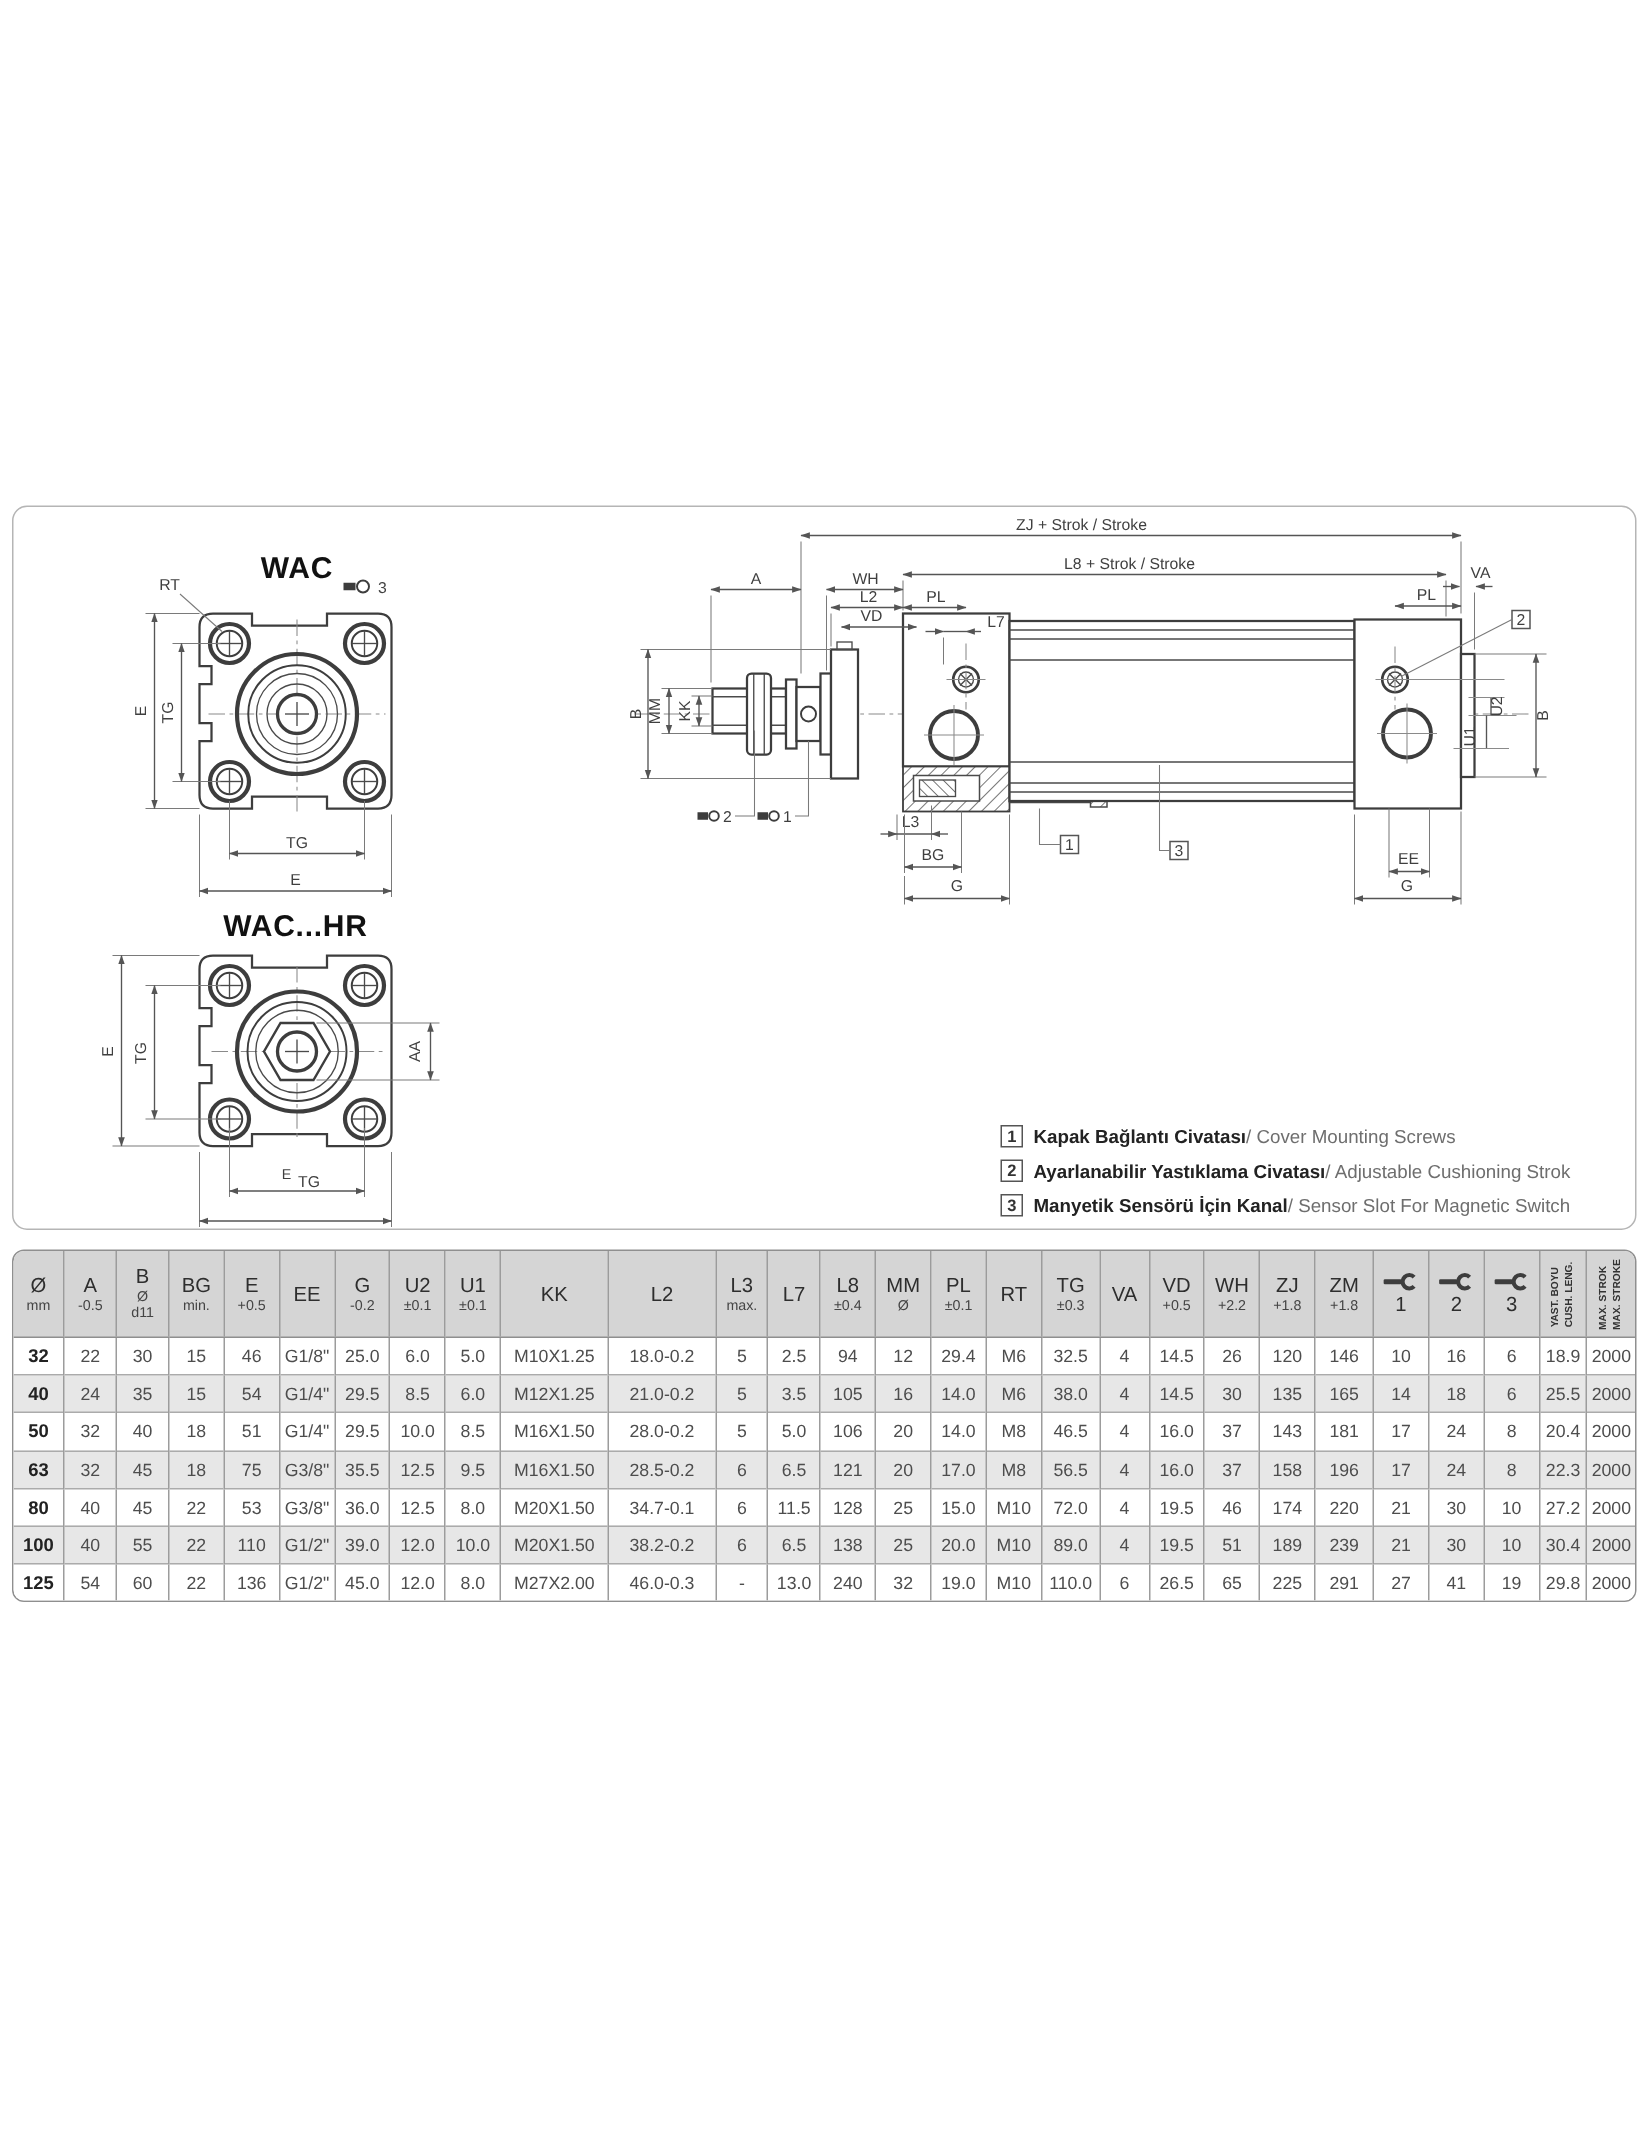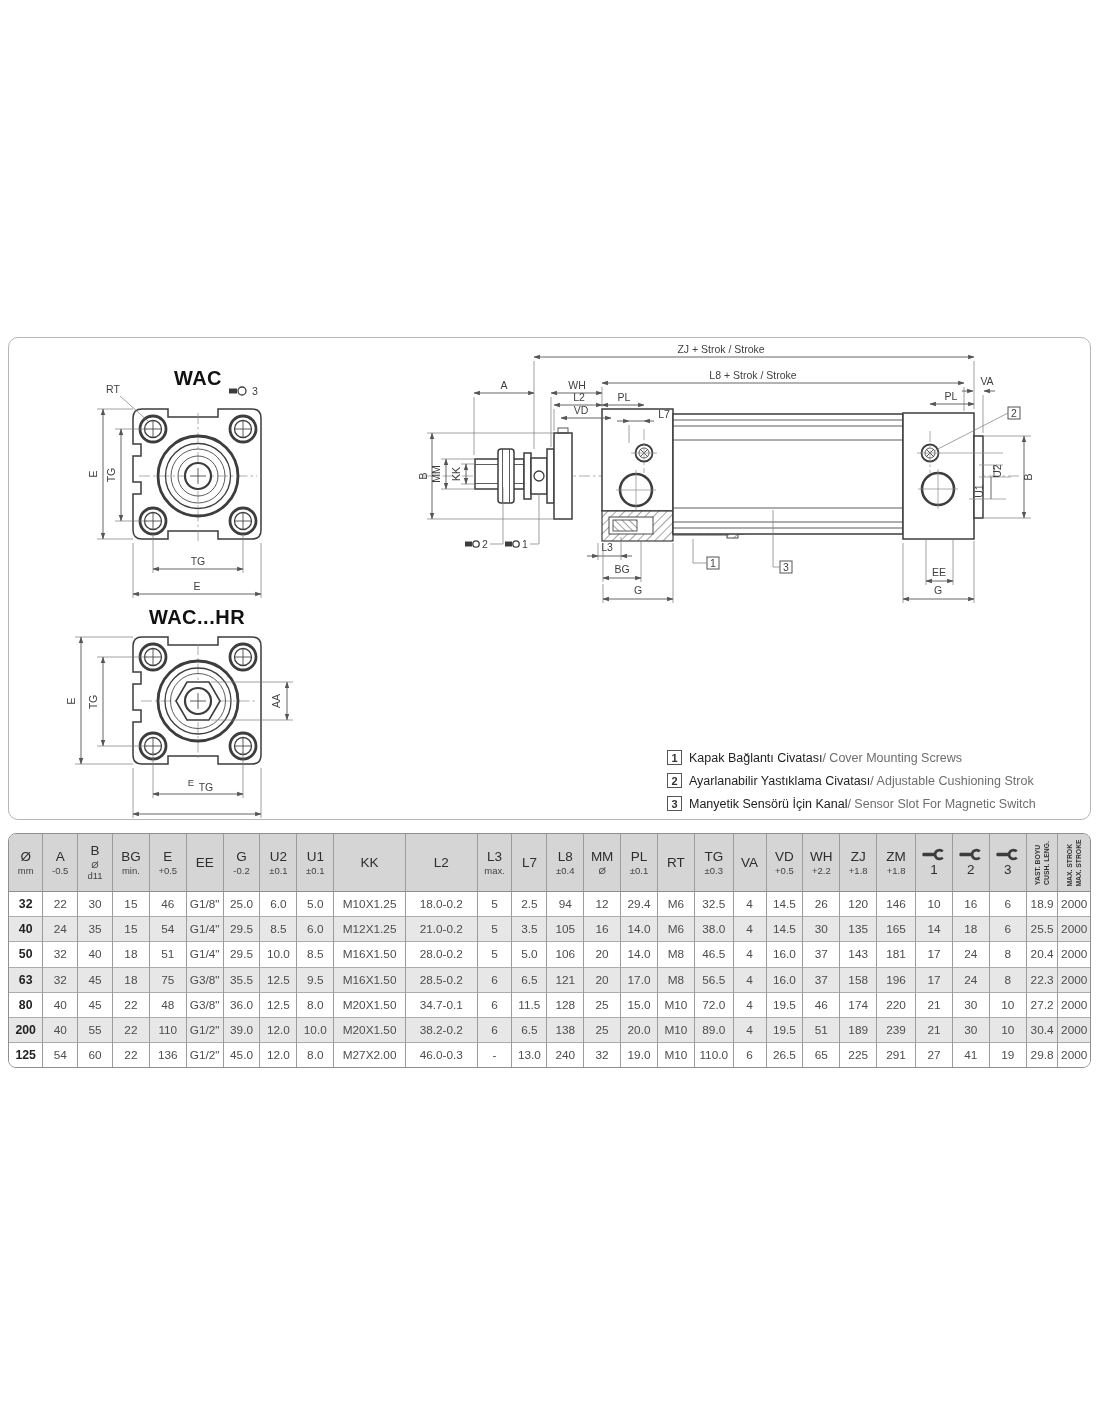--- a/index.html
+++ b/index.html
@@ -30,21 +30,21 @@
   .ttl{font-size:20px;font-weight:bold;fill:#111;letter-spacing:0.5px;}
   .cobox{fill:#fff;stroke:#555;stroke-width:1;}
   
   .legend{position:absolute;left:658px;top:408px;}
   .lg-row{display:flex;align-items:center;height:23px;font-size:12.5px;white-space:nowrap;}
   .lg-box{
     display:inline-flex;align-items:center;justify-content:center;
     width:15px;height:15px;border:1.2px solid #555;font-size:11px;font-weight:bold;
     margin-right:7px;color:#333;box-sizing:border-box;
   }
-  .lg-tr{font-weight:normal;color:#222;}
+  .lg-tr{font-weight:bold;color:#222;}
   .lg-en{color:#6e6e6e;}
   
   .tblwrap{
     position:absolute;left:8px;top:833px;width:1083px;
     border:1.6px solid #8f8f8f;border-radius:8px;overflow:hidden;background:#fff;box-sizing:border-box;
   }
   table{border-collapse:collapse;width:100%;table-layout:fixed;}
   thead th{
     background:#d5d5d5;height:57px;vertical-align:middle;text-align:center;
     border-left:1px solid #9c9c9c;border-bottom:1px solid #8f8f8f;padding:0;font-weight:normal;
@@ -727,21 +727,21 @@
           <td>24</td>
           <td>8</td>
           <td>22.3</td>
           <td>2000</td>
         </tr>
         <tr>
           <td>80</td>
           <td>40</td>
           <td>45</td>
           <td>22</td>
-          <td>48</td>
+          <td>53</td>
           <td>G3/8"</td>
           <td>36.0</td>
           <td>12.5</td>
           <td>8.0</td>
           <td>M20X1.50</td>
           <td>34.7-0.1</td>
           <td>6</td>
           <td>11.5</td>
           <td>128</td>
           <td>25</td>
@@ -753,21 +753,21 @@
           <td>46</td>
           <td>174</td>
           <td>220</td>
           <td>21</td>
           <td>30</td>
           <td>10</td>
           <td>27.2</td>
           <td>2000</td>
         </tr>
         <tr class="alt">
-          <td>200</td>
+          <td>100</td>
           <td>40</td>
           <td>55</td>
           <td>22</td>
           <td>110</td>
           <td>G1/2"</td>
           <td>39.0</td>
           <td>12.0</td>
           <td>10.0</td>
           <td>M20X1.50</td>
           <td>38.2-0.2</td>

